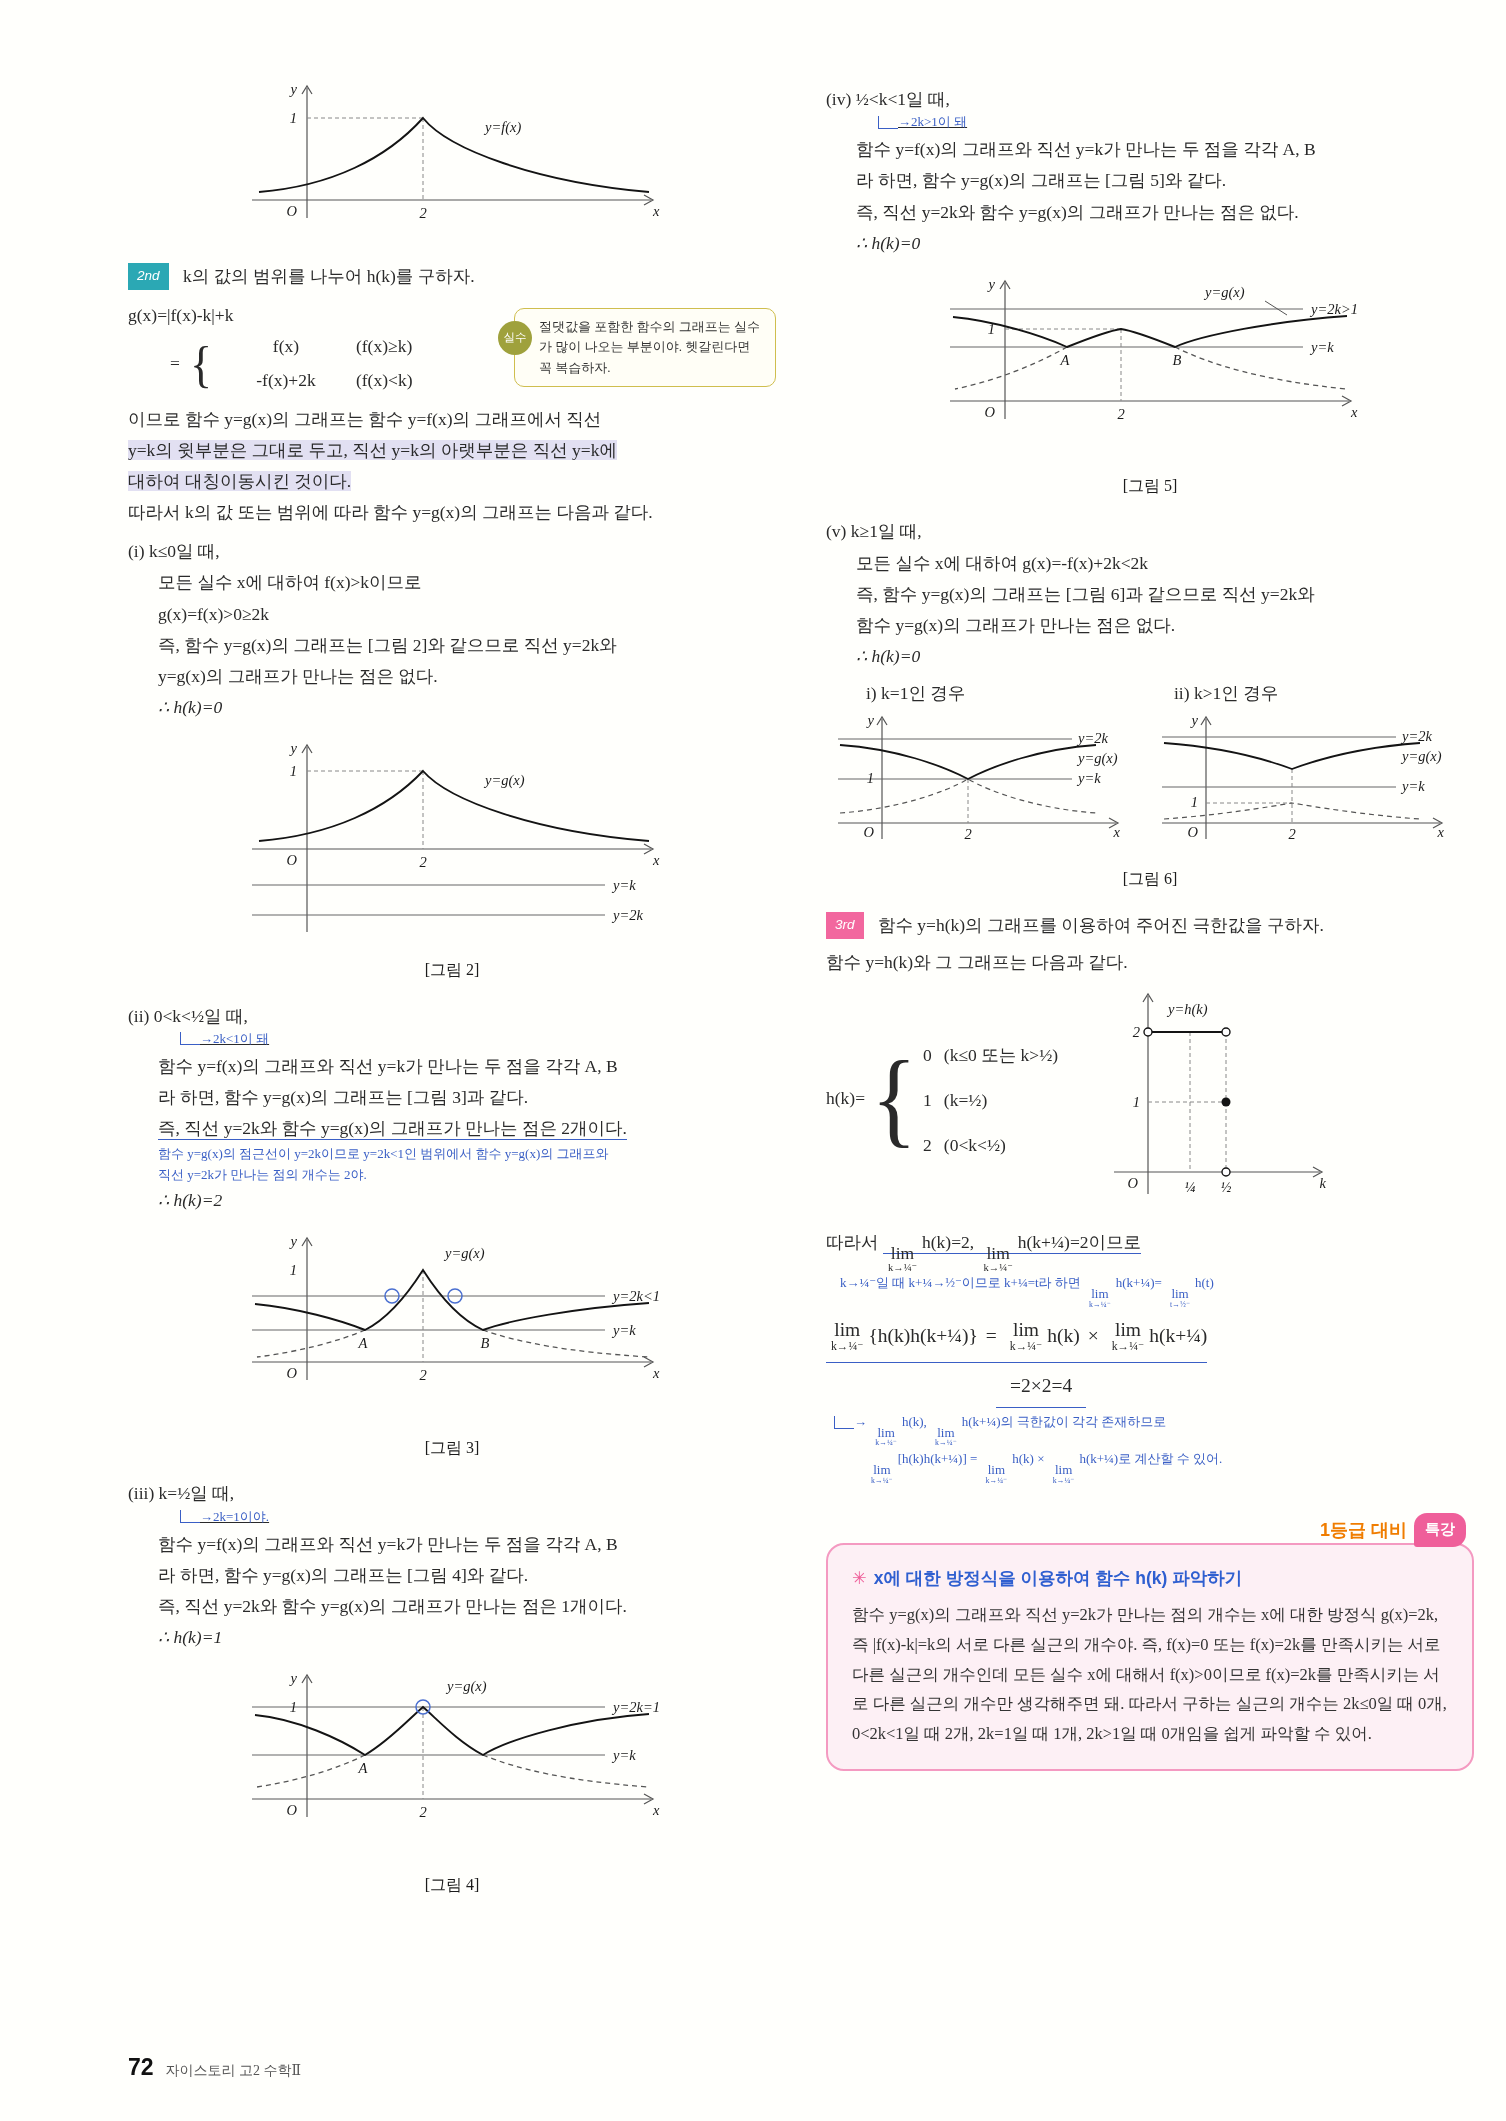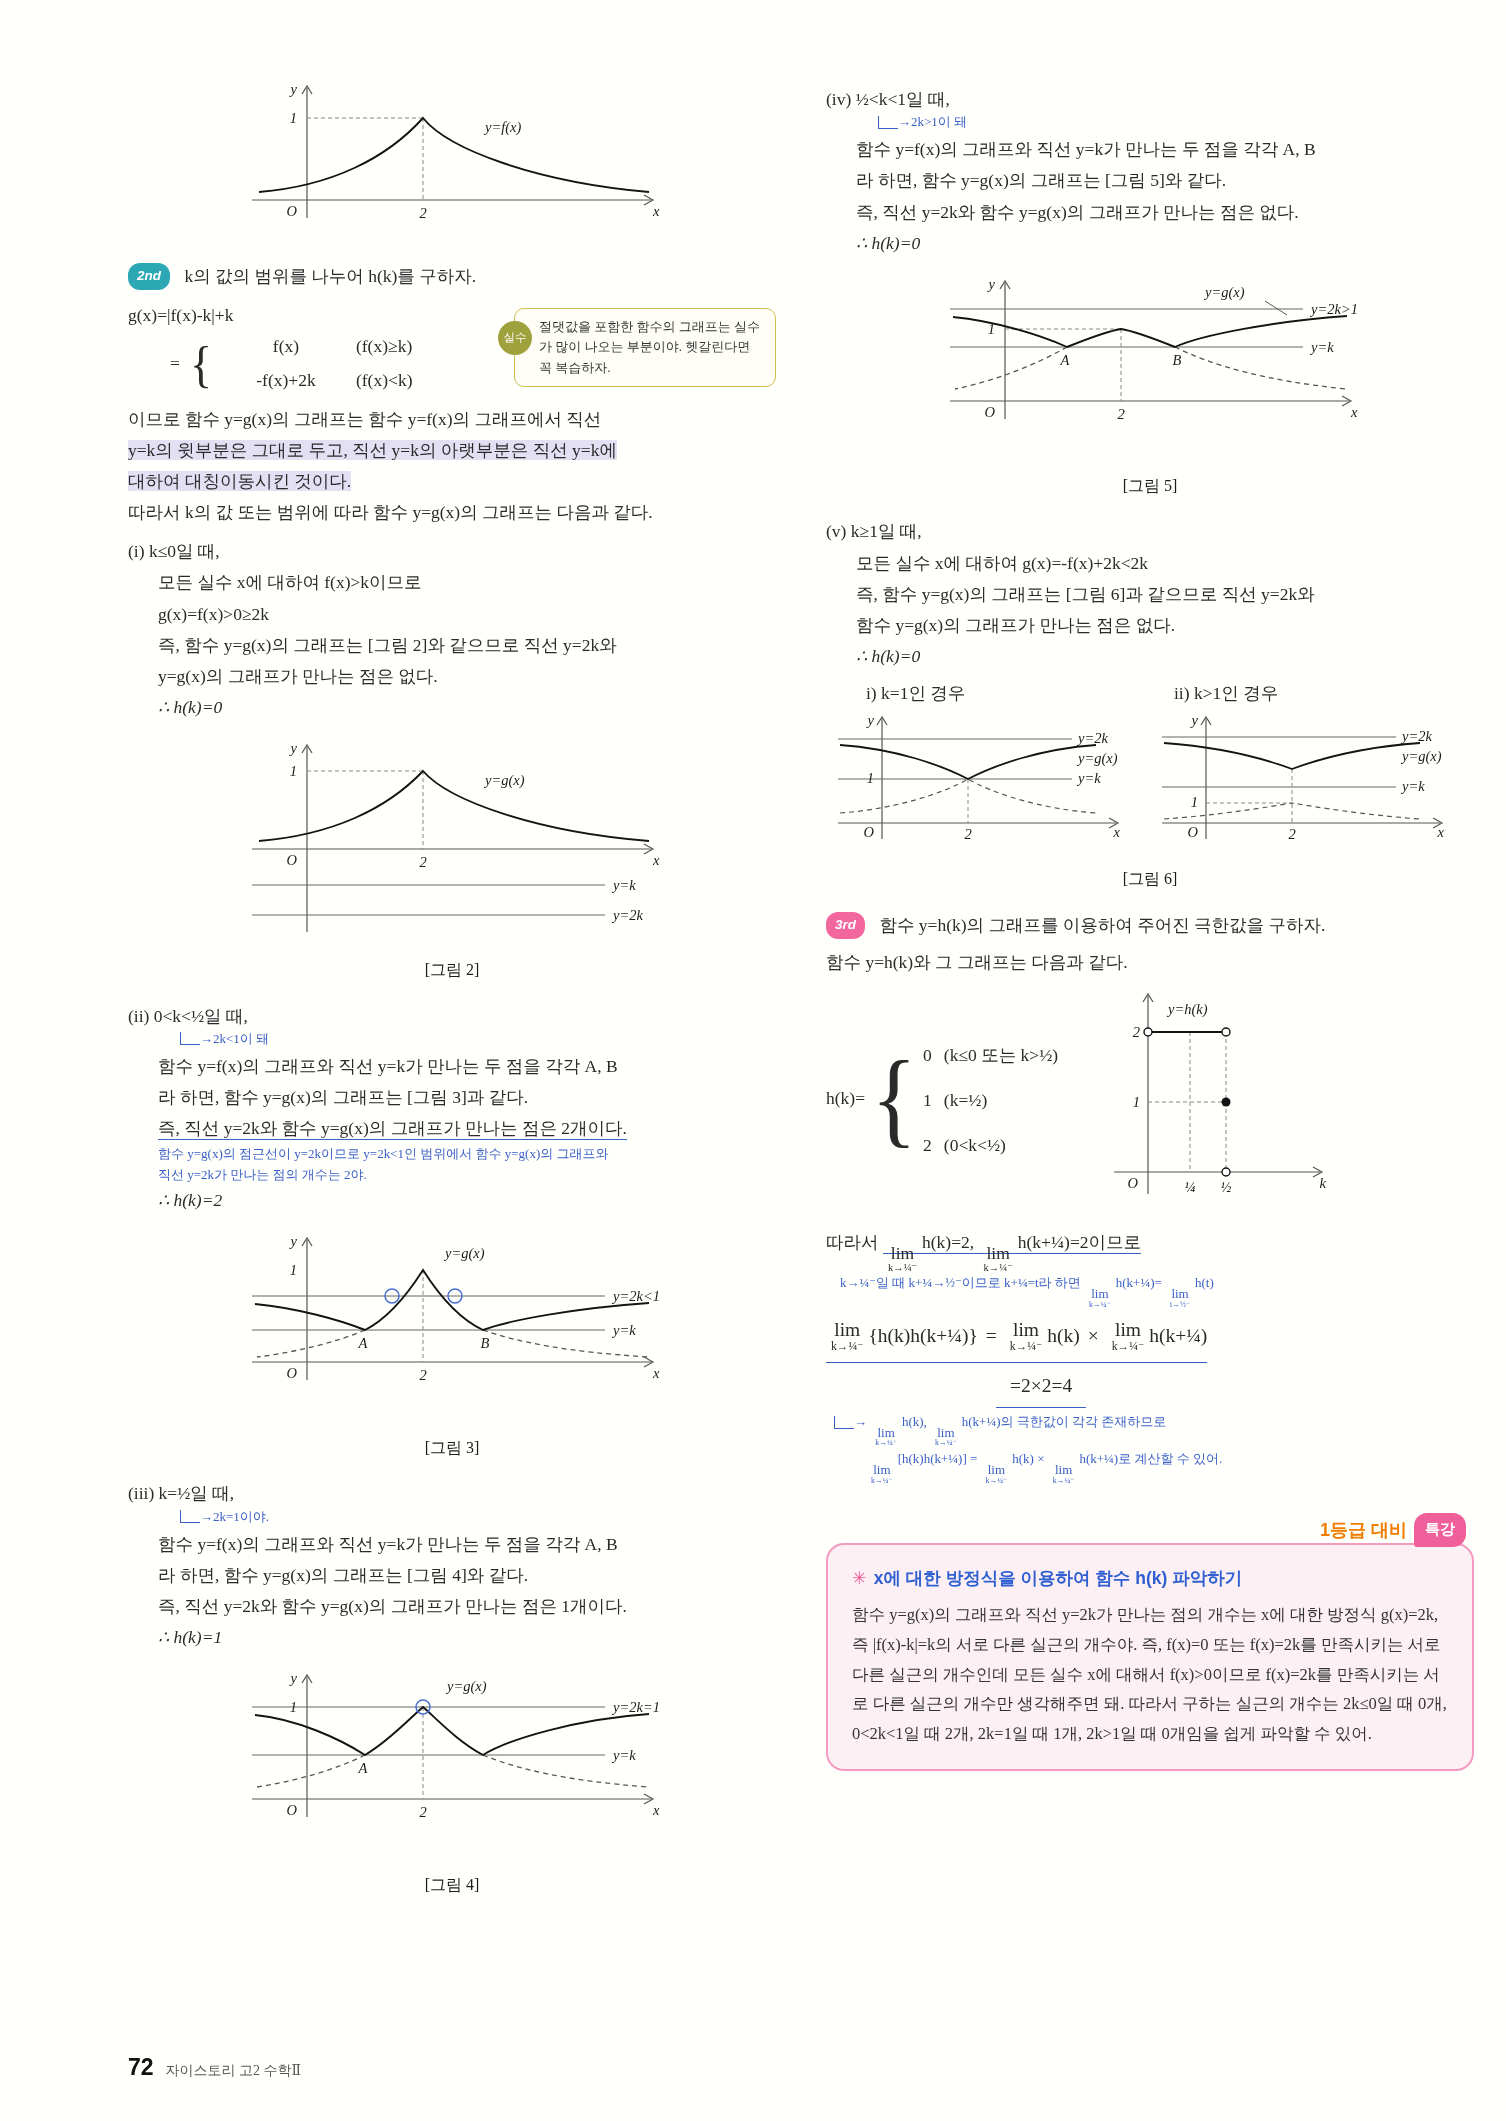--- a/index.html
+++ b/index.html
@@ -4,33 +4,33 @@
 <style>
 * { margin:0; padding:0; box-sizing:border-box; }
 body { background:#d9d9d9; font-family:"Liberation Serif","DejaVu Serif",serif; }
 .page { position:relative; width:1506px; height:2121px; background:#fffffc; margin:0 auto; overflow:hidden; color:#2a2a2a; }
 .col { position:absolute; top:0; font-size:17.5px; line-height:1.78; }
 .col-left  { left:128px; width:648px; }
 .col-right { left:826px; width:648px; }
 .fig { text-align:center; margin:14px 0 4px; }
 .figcap { text-align:center; font-size:16px; margin:4px 0 16px; color:#1c1c1c; }
 svg text { font-family:"Liberation Serif",serif; font-size:14.5px; fill:#1b1b1b; font-style:italic; }
-.badge { display:inline-block; font-family:"Liberation Sans",sans-serif; font-size:13.5px; font-weight:bold; font-style:italic; color:#fff; padding:1px 9px 2px; border-radius:12px; margin-right:10px; vertical-align:2px; }
+.badge { display:inline-block; font-family:"Liberation Sans",sans-serif; font-size:13.5px; font-weight:normal; font-style:italic; color:#fff; padding:1px 9px 2px; border-radius:0; margin-right:10px; vertical-align:2px; }
 .badge-2nd { background:#2ba8b4; }
 .badge-3rd { background:#f2679e; }
 .step-head { margin:8px 0 6px; }
 .hl { background:#e2e0f2; }
 .indent { margin-left:30px; }
 .blue { color:#3a5fc5; }
 .sm { font-size:13px; line-height:1.55; }
 .u-blue { border-bottom:1.6px solid #3a5fc5; padding-bottom:1px; }
 .case-head { margin-top:8px; }
 .ans { margin:0 0 6px;font-style:italic; }
 .elbow { display:inline-block; width:20px; height:13px; border-left:1.2px solid #3a5fc5; border-bottom:1.2px solid #3a5fc5; margin:0 0 0 52px; vertical-align:middle; }
-.case-note { margin:-6px 0 2px; line-height:1.3; }
+.case-note { margin:-6px 0 2px; line-height:1.3;text-decoration:underline; }
 .frow { display:flex; align-items:flex-start; gap:16px; }
 .gdef { flex:1; margin:2px 0 8px; }
 .gdef-l2 { display:flex; align-items:center; margin-left:42px; }
 .brace { font-size:46px; font-weight:400; line-height:1; margin:0 4px 0 10px; transform:scaleY(1.12); display:inline-block; }
 .gdef-rows { display:flex; flex-direction:column; gap:2px; }
 .gdef-row { display:flex; }
 .gf { width:140px; text-align:center; }
 .callout { width:262px; border:1.6px solid #cfbe4e; border-radius:10px; padding:8px 10px 8px 24px; position:relative; font-size:13px; line-height:1.55; color:#333; margin-top:10px; background:#fffef6; }
 .callout-badge { position:absolute; left:-17px; top:12px; width:34px; height:34px; background:#9fa13c; color:#fff; border-radius:50%; font-size:11.5px; display:flex; align-items:center; justify-content:center; font-family:"Liberation Sans",sans-serif; }
 .cases-row { display:flex; gap:8px; margin:4px 0 0; }

